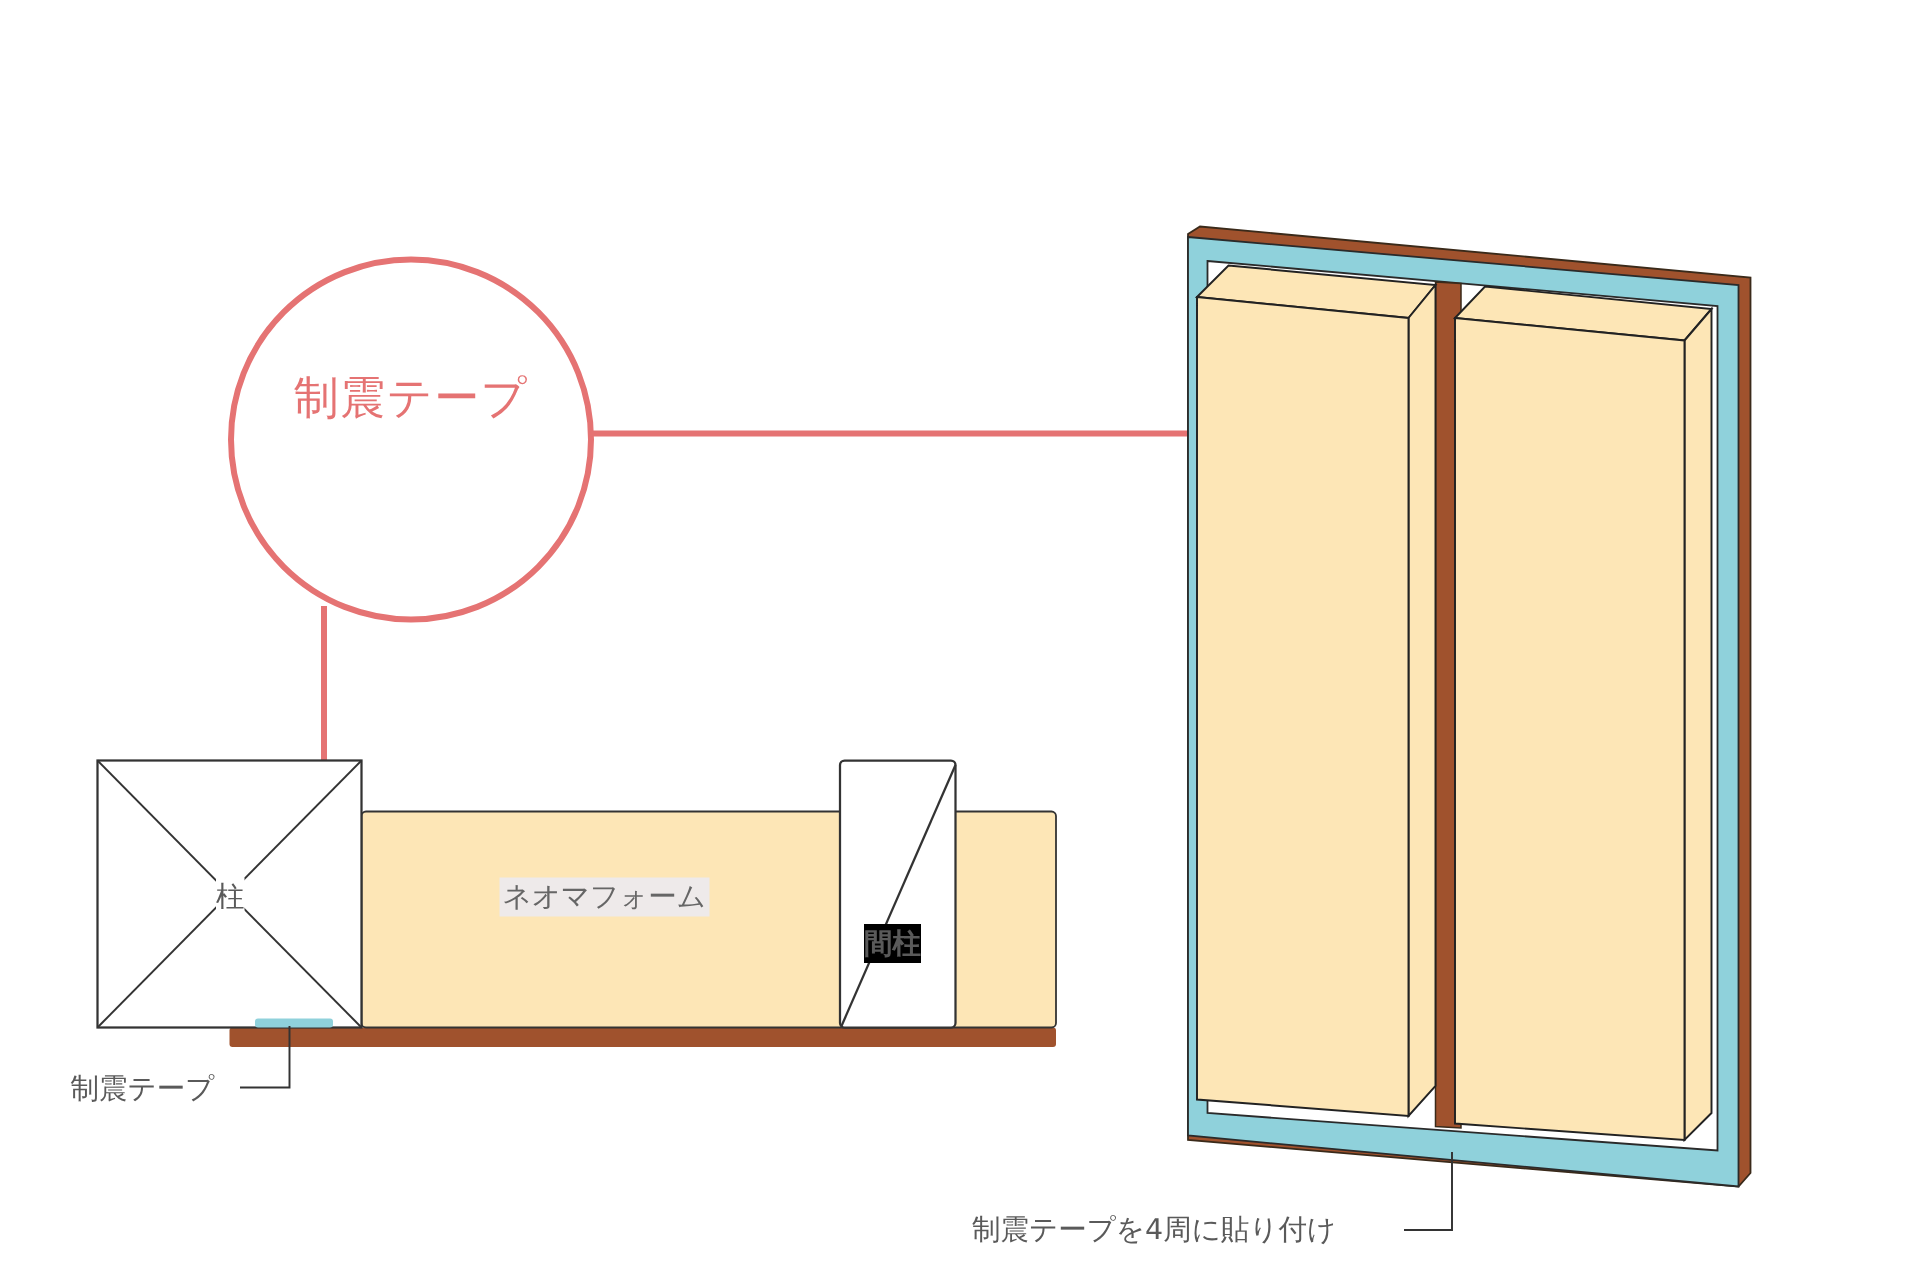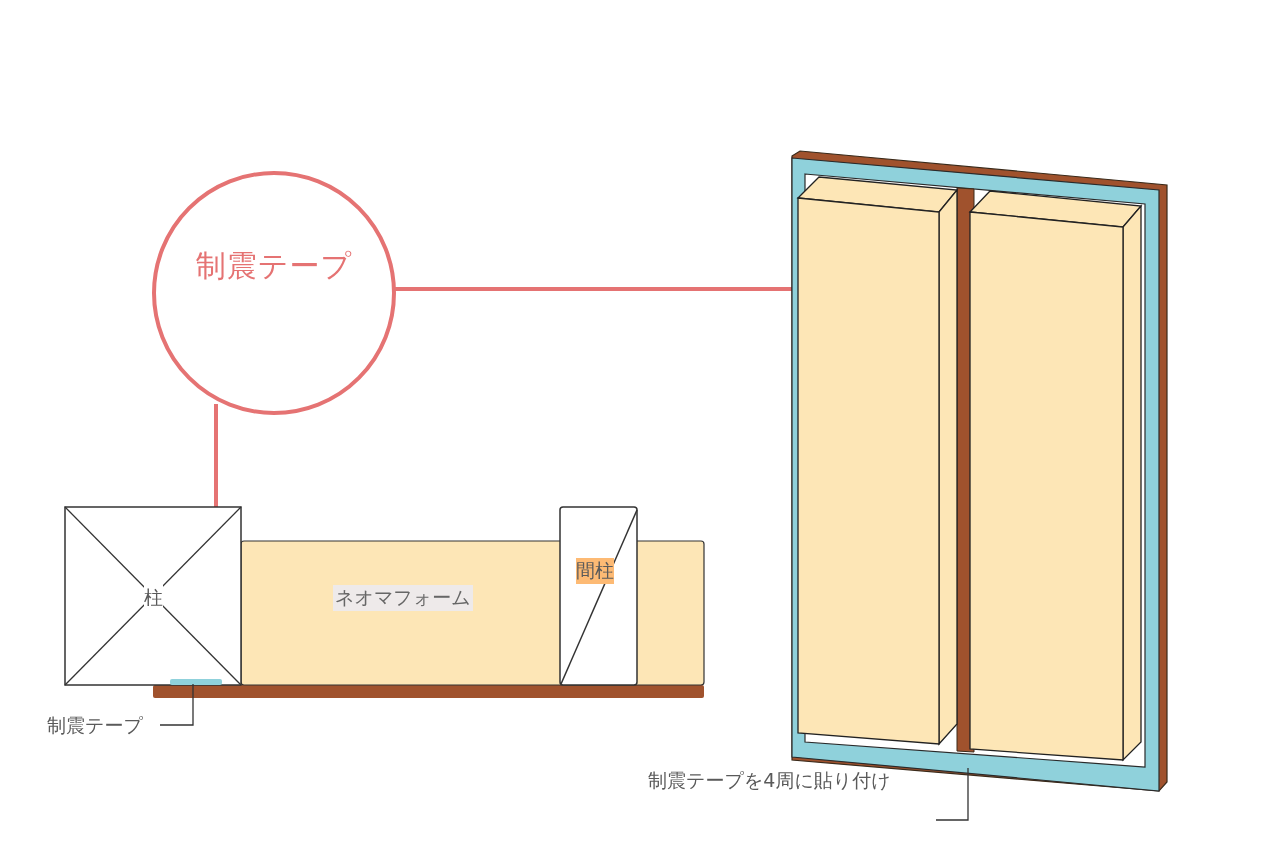--- a/index.html
+++ b/index.html
@@ -69,16 +69,16 @@
     <polyline points="968,768 968,820 936,820" fill="none" stroke="#333" stroke-width="1.3"></polyline>
   </g>
 </svg>
 
 <div class="callout-text" style="top:234px;">
   <div>制震テープ</div>
 </div>
 
 <div class="lbl small-lbl" style="left:144px; top:585px; background:#fff;">柱</div>
 <div class="lbl inner-lbl" style="left:333px; top:585px;">ネオマフォーム</div>
-<div class="lbl small-lbl" style="left:576px; top:558px; background:#fdba74;">間柱</div>
+<div class="lbl small-lbl" style="left:576px; top:616px; background:#000000;font-weight:bold;">間柱</div>
 <div class="lbl small-lbl" style="left:47px; top:713px;">制震テープ</div>
 
-<div class="lbl small-lbl" style="left:648px; top:768px;">制震テープを4周に貼り付け</div>
+<div class="lbl small-lbl" style="left:648px; top:807px;">制震テープを4周に貼り付け</div>
 
 </body></html>

